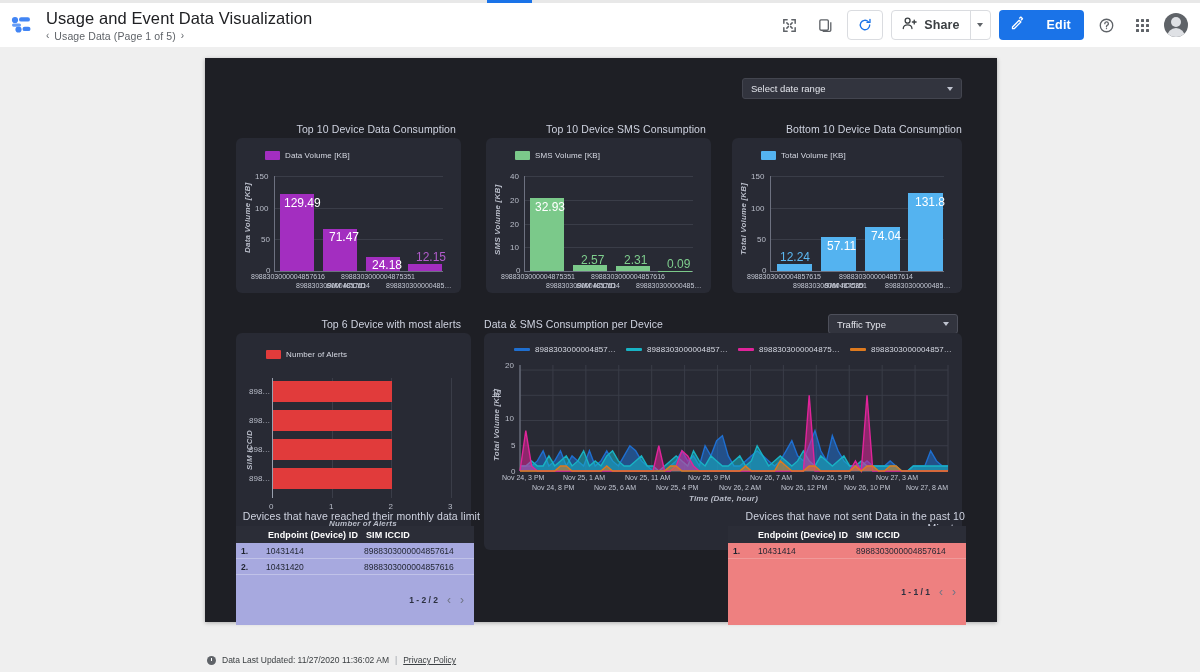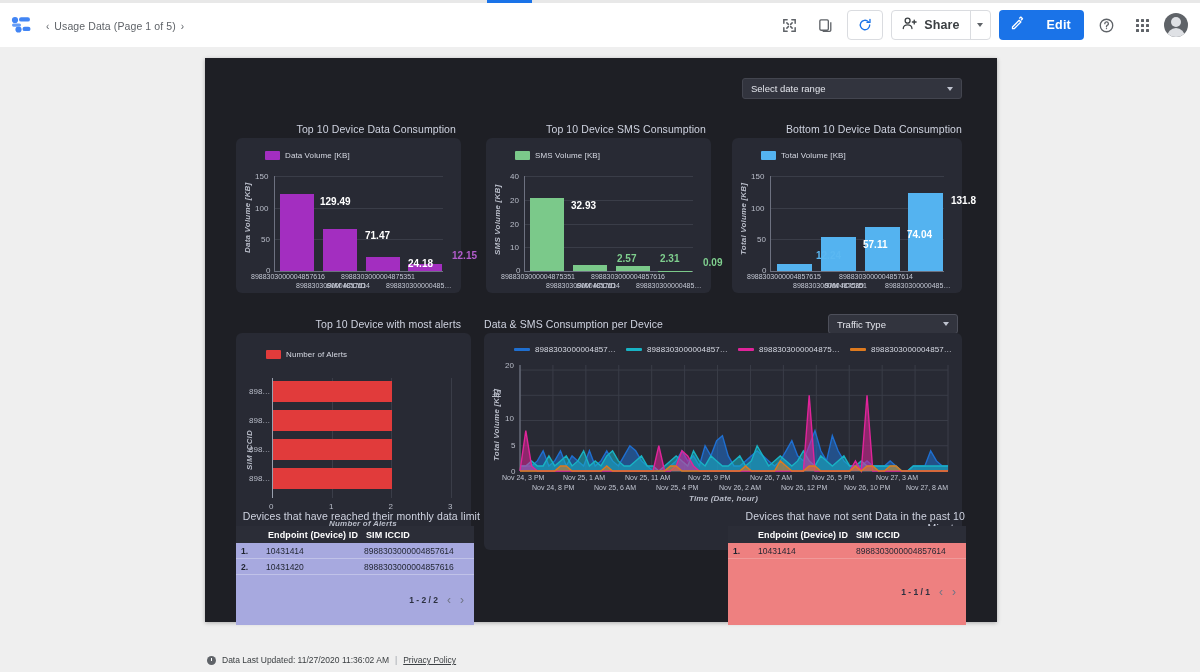--- a/index.html
+++ b/index.html
@@ -90,21 +90,21 @@
 
   .axis-title {
     position:absolute; font-size:8px; font-style:italic; color:#b9bdc9; font-weight:bold; letter-spacing:.2px;
   }
   .axis-title.vert { transform-origin: 0 0; transform: rotate(-90deg); white-space:nowrap; }
   .tick { position:absolute; font-size:8px; color:#b9bdc9; }
   .tickx { position:absolute; font-size:7px; color:#c3c7d3; white-space:nowrap; }
   .gridline { position:absolute; height:1px; background:#3a3d48; }
   .axisline { position:absolute; background:#6d7180; }
   .bar { position:absolute; }
-  .barlabel { position:absolute; font-size:10px; font-weight:bold; white-space:nowrap;margin-left:36px; }
+  .barlabel { position:absolute; font-size:12px; font-weight:normal; white-space:nowrap; }
 
   
   .tbl-head { position:absolute; background:#2b2d37; display:flex; align-items:center; }
   .tbl-head .th { font-size:9px; color:#ffffff; font-weight:bold; letter-spacing:.1px; }
   .tbl-row { position:absolute; display:flex; align-items:center; }
   .tbl-row .idx { font-size:8.5px; font-weight:bold; color:#1f2430; }
   .tbl-row .cell { font-size:8.5px; color:#1f2430; }
   .tbl-foot { position:absolute; display:flex; align-items:center; justify-content:flex-end; gap:9px; padding-right:10px; }
   .tbl-foot .pg { font-size:8.5px; font-weight:bold; color:#2b3040; }
   .tbl-foot .arrow { font-size:12px; color:#6f7485; cursor:pointer; line-height:1; }
@@ -130,20 +130,21 @@
     <svg width="26" height="26" viewBox="0 0 26 26">
       <circle cx="5" cy="8" r="3.1" fill="#4285f4"></circle>
       <rect x="9" y="5.2" width="11" height="4.4" rx="2.2" fill="#4285f4"></rect>
       <circle cx="8.5" cy="17.5" r="3.1" fill="#4285f4"></circle>
       <rect x="12.5" y="14.7" width="8" height="4.4" rx="2.2" fill="#4285f4"></rect>
       <rect x="2" y="11.5" width="9" height="3.2" rx="1.6" fill="#669df6"></rect>
     </svg>
   </div>
 
   <div id="title-block">
+    <div id="doc-title">Usage and Event Data Visualization</div>
     <div id="breadcrumb">
       <span class="chev">‹</span>
       <span class="crumb-text">Usage Data (Page 1 of 5)</span>
       <span class="chev">›</span>
     </div>
   </div>
 
   <div id="header-spacer"></div>
 
   <div class="hdr-icon-btn">
@@ -321,21 +322,21 @@
     <div class="barlabel" style="left:95px; top:101px; color:#ffffff;">57.11</div>
     <div class="barlabel" style="left:139px; top:91px; color:#ffffff;">74.04</div>
     <div class="barlabel" style="left:183px; top:57px; color:#ffffff;">131.8</div>
     <div class="tickx" style="left:15px; top:135px;">8988303000004857615</div>
     <div class="tickx" style="left:107px; top:135px;">8988303000004857614</div>
     <div class="tickx" style="left:61px; top:144px;">8988303000004875351</div>
     <div class="tickx" style="left:153px; top:144px;">898830300000485…</div>
     <div class="axis-title" style="left:92px; top:143px;">SIM ICCID</div>
   </div>
 
-  <div class="dash-title" style="left:31px; top:260px; width:225px;">Top 10 Device with most alerts</div>
+  <div class="dash-title" style="left:31px; top:260px; width:225px;">Top 6 Device with most alerts</div>
   <div class="card" style="left:31px; top:275px; width:235px; height:217px;">
     <div class="legend" style="left:30px; top:17px;">
       <span class="swatch" style="background:#e13b3b"></span>
       <span class="ltext">Number of Alerts</span>
     </div>
     <div class="axis-title vert" style="left:9px; top:137px;">SIM ICCID</div>
 
     <div class="axisline" style="left:36px; top:45px; width:1px; height:120px; background:#9aa0ae;"></div>
     <div class="gridline" style="left:95.6px; top:45px; width:1px; height:120px; background:#3a3d48;"></div>
     <div class="gridline" style="left:155.3px; top:45px; width:1px; height:120px; background:#3a3d48;"></div>

